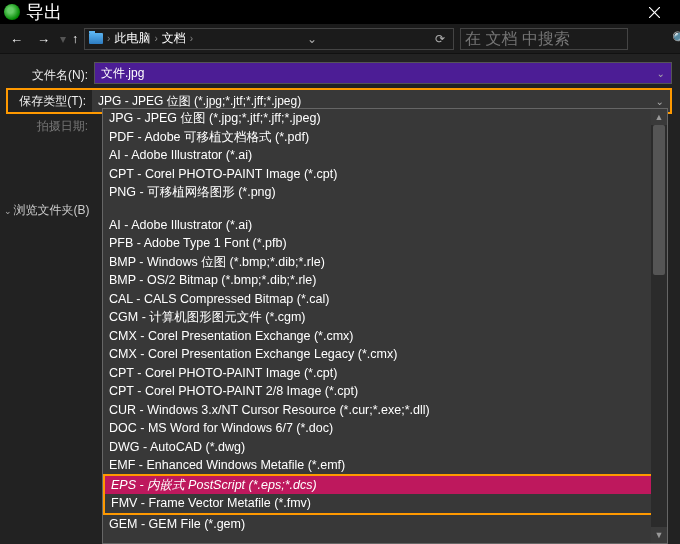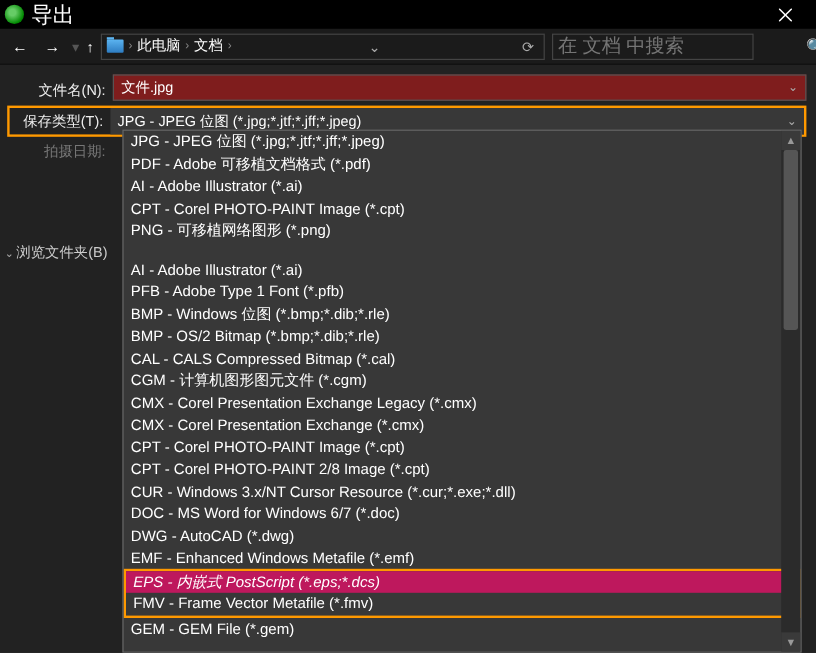--- a/index.html
+++ b/index.html
@@ -89,21 +89,21 @@
       width: 86px;
       text-align: right;
       color: #eee;
       font-size: 12px;
       padding-right: 6px;
     }
     .form-label.dim { color: #777; }
     .form-field {
       flex: 1;
       height: 22px;
-      background: #7f1d1d;
+      background: #4c1d95;
       border: 1px solid #555;
       color: #fff;
       font-size: 12px;
       padding: 0 6px;
       display: flex;
       align-items: center;
       position: relative;
     }
     .form-field .caret { position: absolute; right: 6px; color: #aaa; font-size: 10px; }
     .highlight-orange-wrap {
@@ -235,22 +235,22 @@
     <div class="dd-item">AI - Adobe Illustrator (*.ai)</div>
     <div class="dd-item">CPT - Corel PHOTO-PAINT Image (*.cpt)</div>
     <div class="dd-item">PNG - 可移植网络图形 (*.png)</div>
     <div class="spacer-row"></div>
     <div class="dd-item">AI - Adobe Illustrator (*.ai)</div>
     <div class="dd-item">PFB - Adobe Type 1 Font (*.pfb)</div>
     <div class="dd-item">BMP - Windows 位图 (*.bmp;*.dib;*.rle)</div>
     <div class="dd-item">BMP - OS/2 Bitmap (*.bmp;*.dib;*.rle)</div>
     <div class="dd-item">CAL - CALS Compressed Bitmap (*.cal)</div>
     <div class="dd-item">CGM - 计算机图形图元文件 (*.cgm)</div>
+    <div class="dd-item">CMX - Corel Presentation Exchange (*.cmx)</div>
     <div class="dd-item">CMX - Corel Presentation Exchange Legacy (*.cmx)</div>
-    <div class="dd-item">CMX - Corel Presentation Exchange (*.cmx)</div>
     <div class="dd-item">CPT - Corel PHOTO-PAINT Image (*.cpt)</div>
     <div class="dd-item">CPT - Corel PHOTO-PAINT 2/8 Image (*.cpt)</div>
     <div class="dd-item">CUR - Windows 3.x/NT Cursor Resource (*.cur;*.exe;*.dll)</div>
     <div class="dd-item">DOC - MS Word for Windows 6/7 (*.doc)</div>
     <div class="dd-item">DWG - AutoCAD (*.dwg)</div>
     <div class="dd-item">EMF - Enhanced Windows Metafile (*.emf)</div>
     <div style="border: 2px solid rgb(255, 153, 0); margin-top: -1px;">
       <div class="dd-item selected">EPS - 内嵌式 PostScript (*.eps;*.dcs)</div>
       <div class="dd-item">FMV - Frame Vector Metafile (*.fmv)</div>
     </div>

